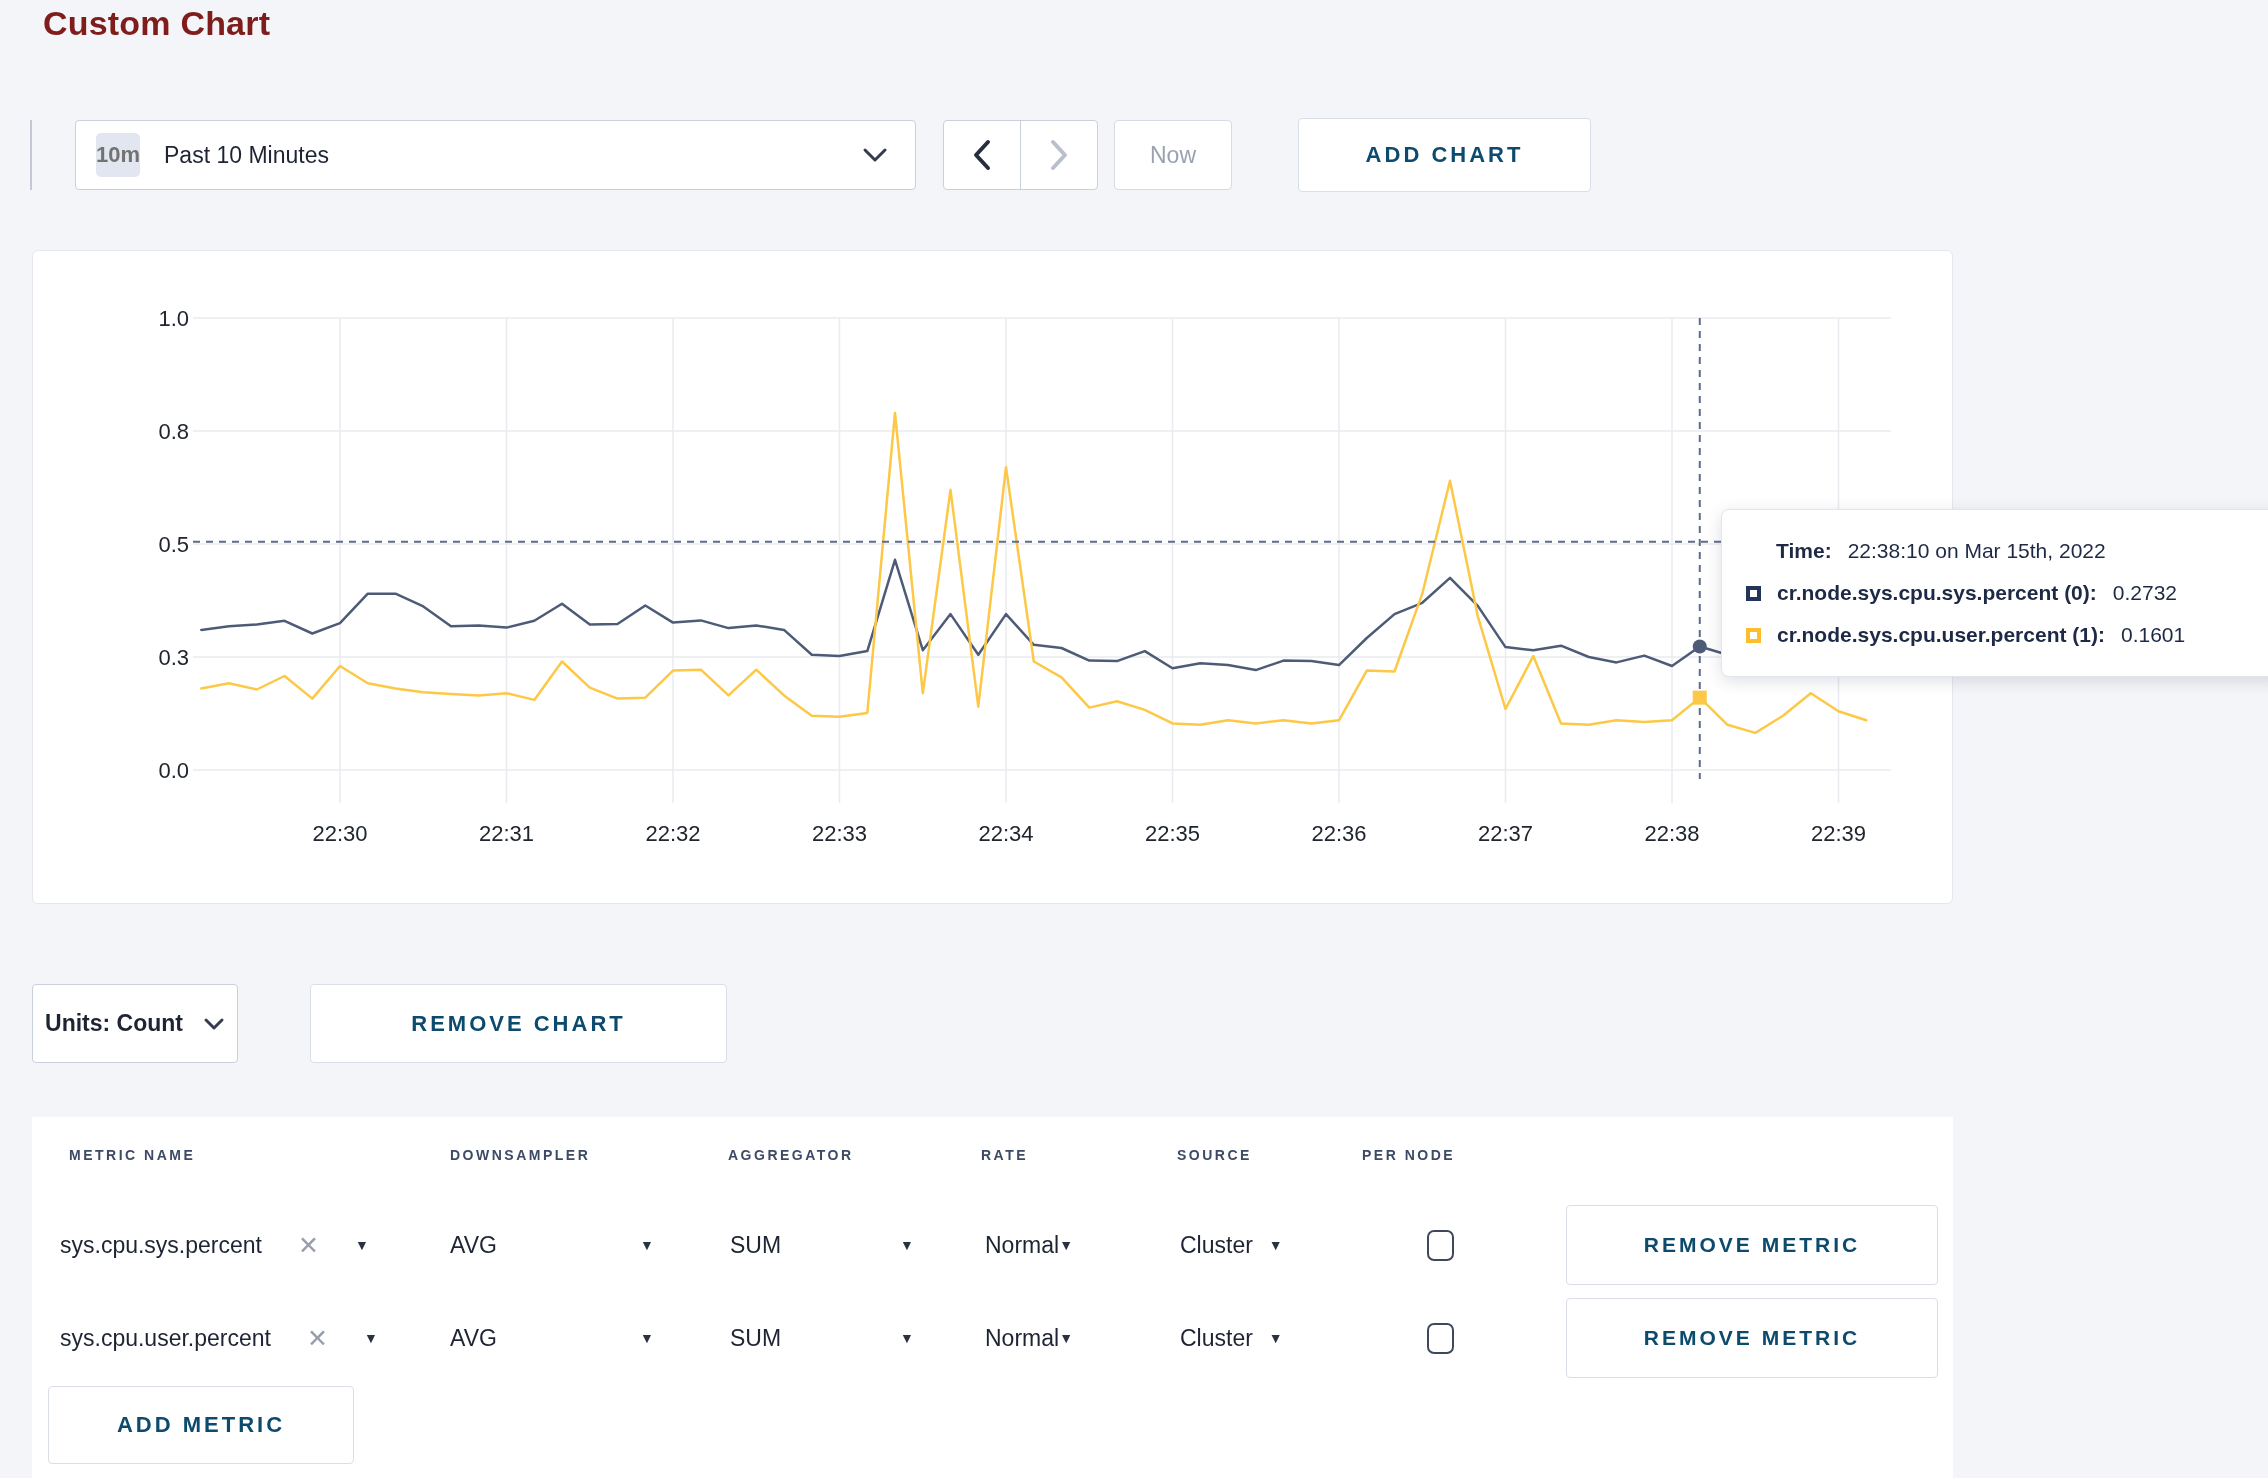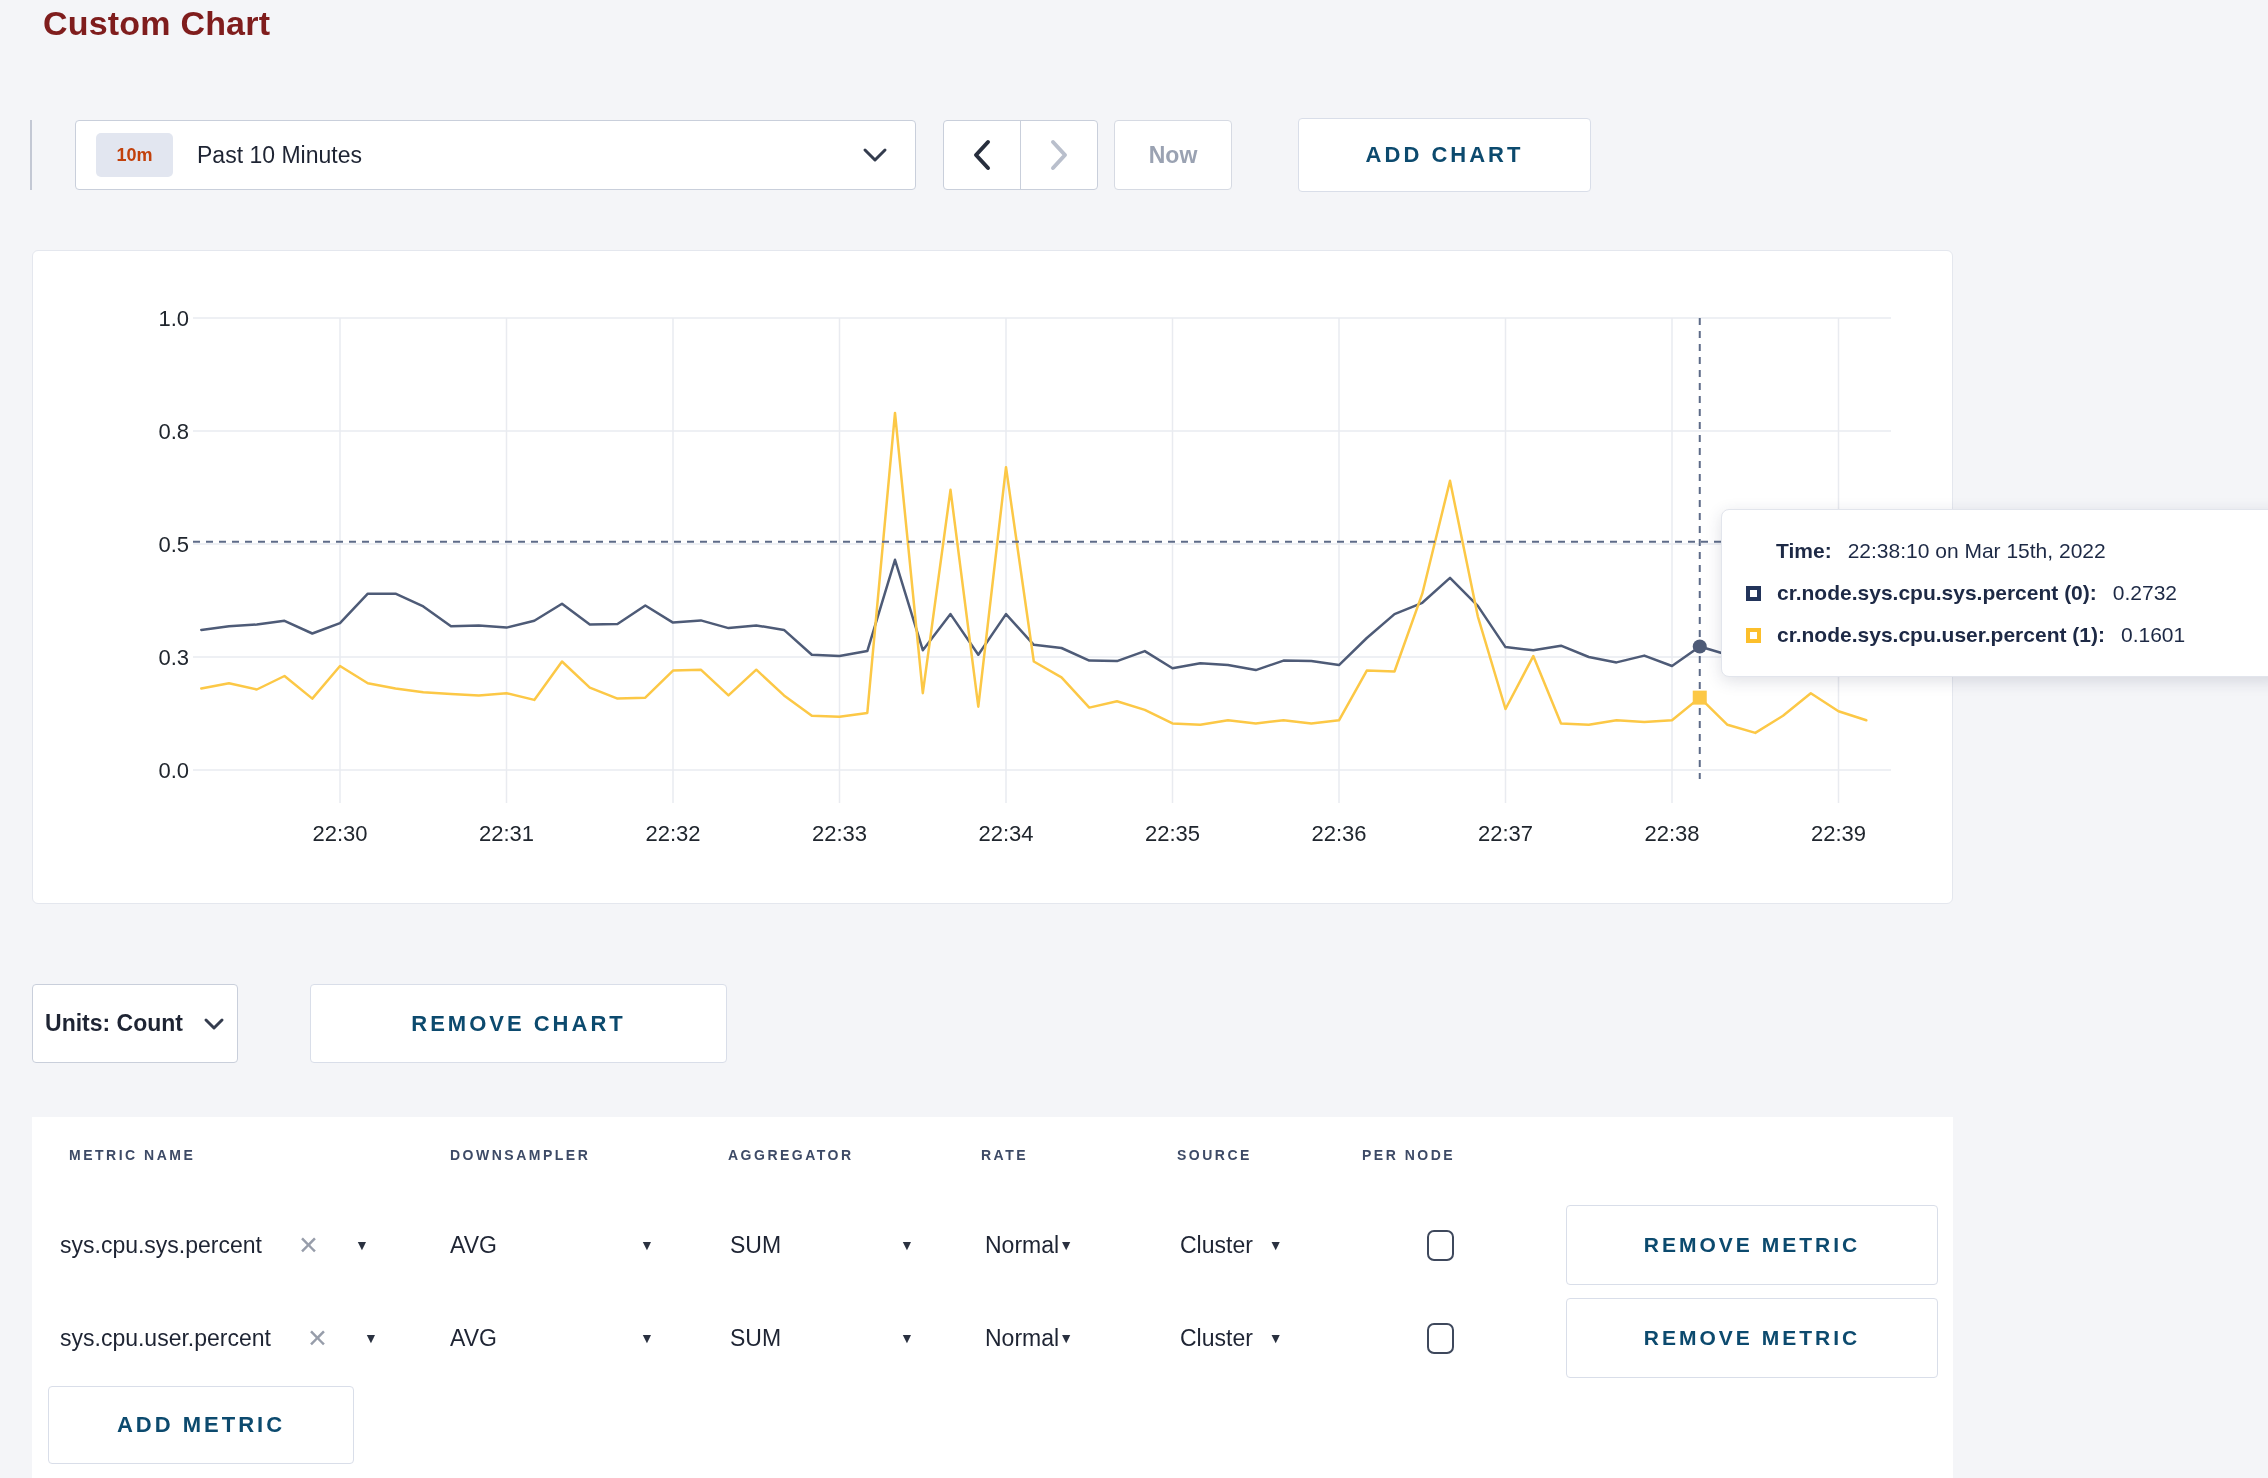--- a/index.html
+++ b/index.html
@@ -11,36 +11,36 @@
   .page-title{position:absolute;left:43px;top:4px;margin:0;font-size:34px;font-weight:700;color:#7f1d1d;letter-spacing:.2px;}
 
   
   .toolbar-divider{position:absolute;left:30px;top:120px;width:2px;height:70px;background:#c3c8d4;}
   .time-select{
     position:absolute;left:75px;top:120px;width:841px;height:70px;box-sizing:border-box;
     background:#fff;border:1px solid #c9cfdb;border-radius:4px;
     display:flex;align-items:center;padding:0 26px 0 20px;cursor:pointer;
   }
   .tw-badge{
-    width:77px;height:44px;border-radius:5px;background:#e2e6f0;color:#c2410c;
-    font-size:18px;font-weight:700;display:flex;align-items:center;justify-content:center;flex:0 0 auto;
+    width:44px;height:44px;border-radius:5px;background:#e2e6f0;color:#737373;
+    font-size:22px;font-weight:700;display:flex;align-items:center;justify-content:center;flex:0 0 auto;
   }
   .tw-label{margin-left:24px;font-size:23px;color:#1e2433;}
   .chev{margin-left:auto;flex:0 0 auto;}
 
   .pager{
     position:absolute;left:943px;top:120px;width:155px;height:70px;box-sizing:border-box;
     background:#fff;border:1px solid #c9cfdb;border-radius:4px;display:flex;
   }
   .pager button{flex:1;background:none;border:none;display:flex;align-items:center;justify-content:center;cursor:pointer;padding:0;}
   .pager button:first-child{border-right:1px solid #c9cfdb;}
 
   .btn-plain{
     position:absolute;box-sizing:border-box;background:#fff;border:1px solid #d6dae3;border-radius:4px;
-    display:flex;align-items:center;justify-content:center;font-family:inherit;cursor:pointer;font-weight:bold;
+    display:flex;align-items:center;justify-content:center;font-family:inherit;cursor:pointer;
   }
   .now-btn{left:1114px;top:120px;width:118px;height:70px;font-size:23px;color:#9aa2b2;}
   .btn-blue{
     position:absolute;box-sizing:border-box;background:#fff;border:1px solid #d9dee9;border-radius:4px;
     display:flex;align-items:center;justify-content:center;font-family:inherit;cursor:pointer;
     color:#0c4a6e;font-size:22px;font-weight:600;letter-spacing:3px;
   }
   .add-chart-btn{left:1298px;top:118px;width:293px;height:74px;}
 
   

